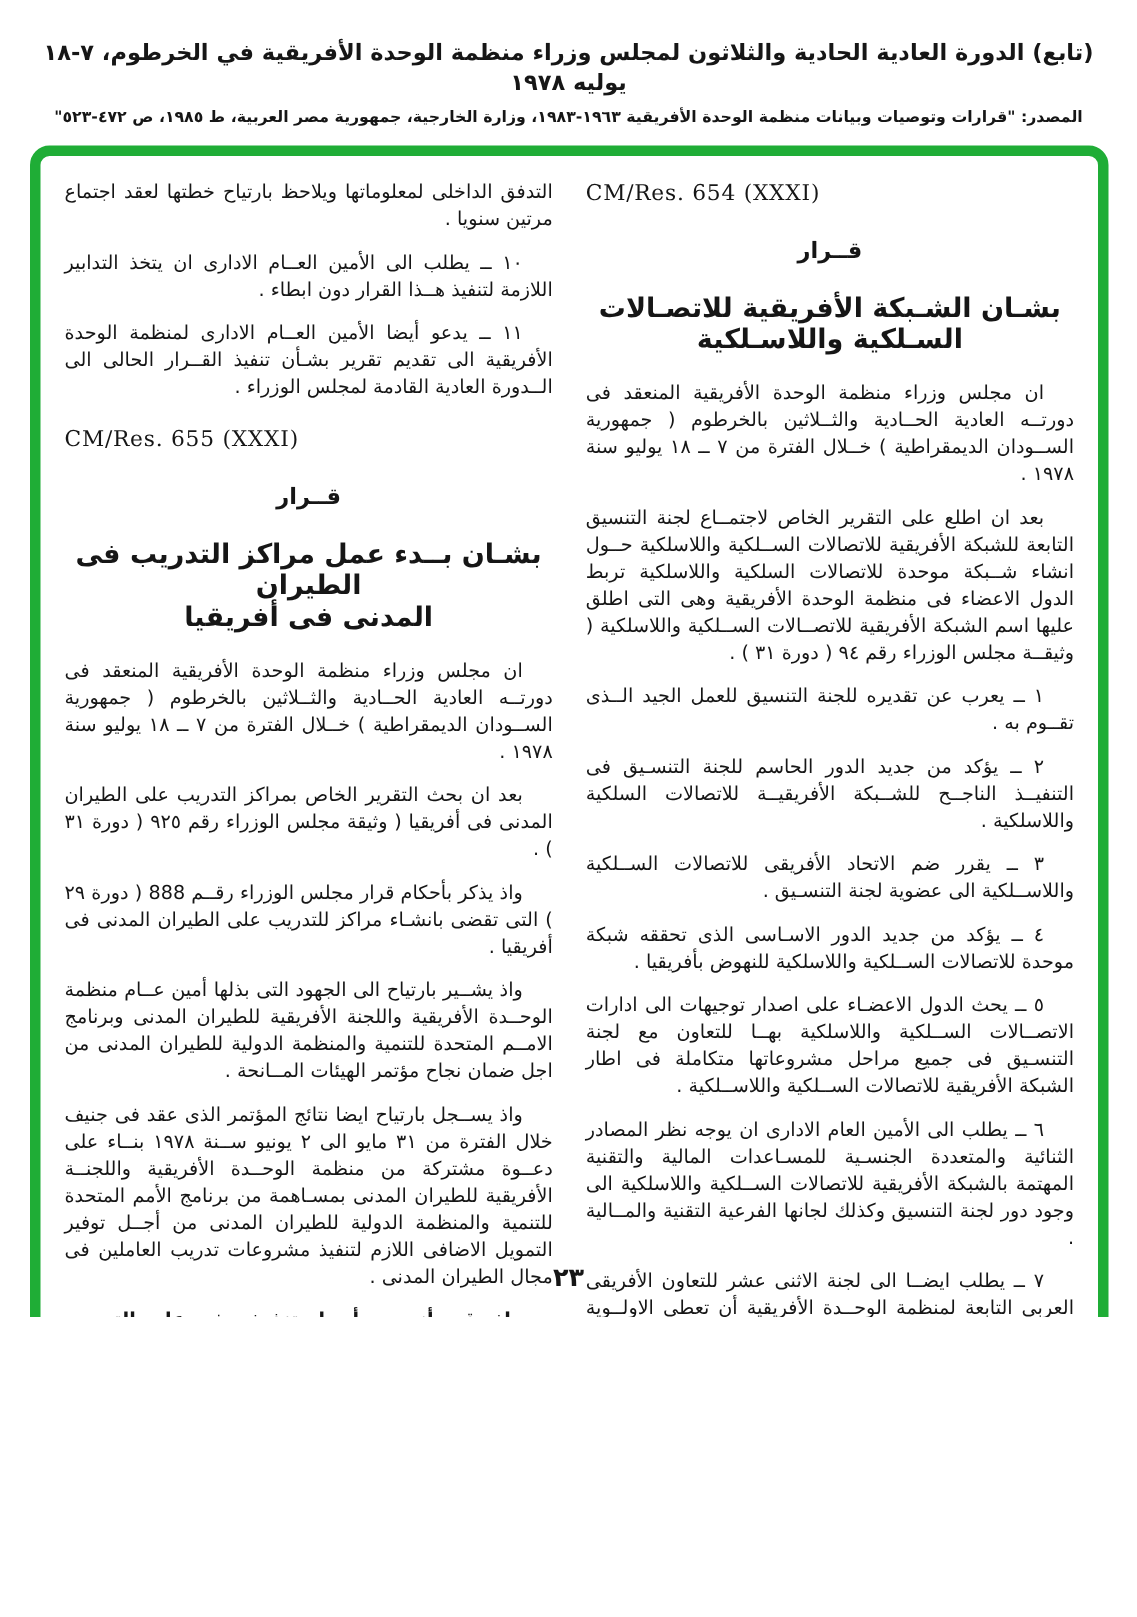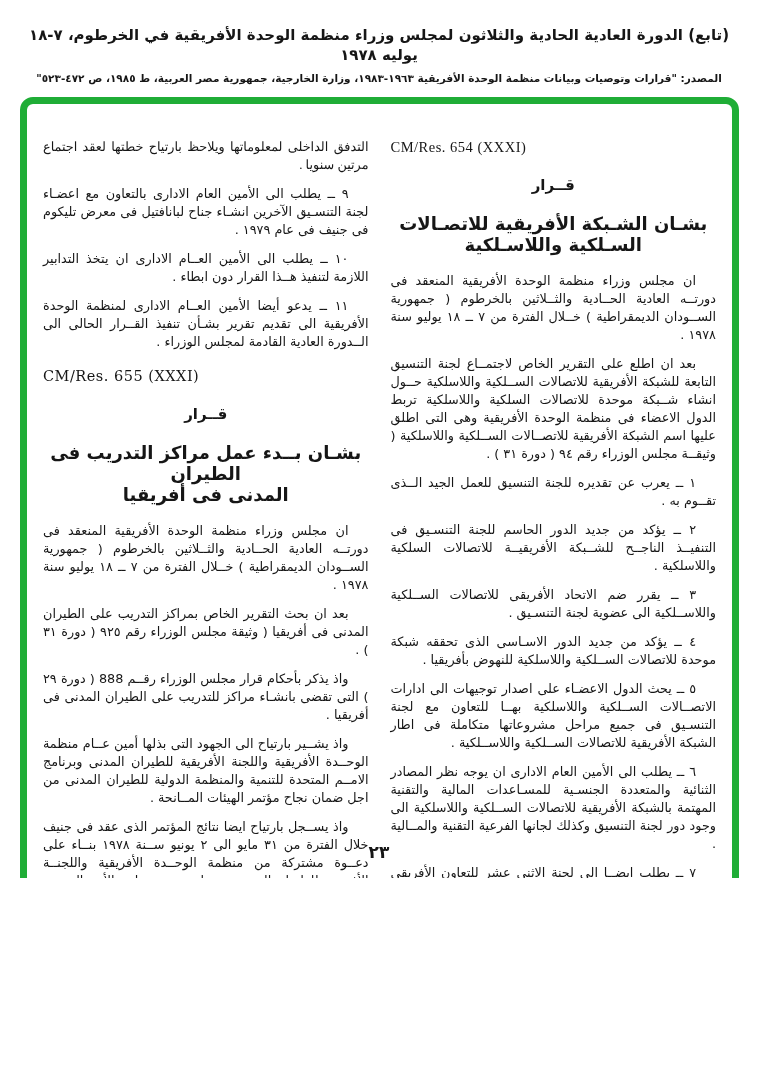--- a/index.html
+++ b/index.html
@@ -36,21 +36,21 @@
   }
 
   
   .blk { margin:0 0 11px 0; }
   .blk-code {
     direction:ltr; text-align:left;
     font-family:"DejaVu Serif", serif;
     font-size:14.5px; letter-spacing:0.5px;
     margin:16px 0 20px 0;
   }
-  .col .blk:first-child { margin-top:20px;font-family:Liberation Serif, serif; }
+  .col .blk:first-child { margin-top:2px; }
   .blk-title   { text-align:center; font-weight:bold; font-size:15px; margin:0 0 19px 0; }
   .blk-subject { text-align:center; font-weight:bold; font-size:18px; line-height:21px;
                  white-space:pre-line; margin:0 0 17px 0; }
   .blk-para, .blk-item, .blk-bold { text-indent:20px; }
   .blk-cont { text-indent:0; }
   .blk-bold { font-weight:bold; }
   .col .blk:last-child { margin-bottom:0; }
 
   
   .ftr { position:absolute; left:0; right:0; bottom:16px; text-align:center; }
@@ -77,21 +77,20 @@
         <div class="blk blk-item">٢ ــ يؤكد من جديد الدور الحاسم للجنة التنسـيق فى التنفيــذ الناجــح للشــبكة الأفريقيــة للاتصالات السلكية واللاسلكية .</div>
         <div class="blk blk-item">٣ ــ يقرر ضم الاتحاد الأفريقى للاتصالات الســلكية واللاســلكية الى عضوية لجنة التنسـيق .</div>
         <div class="blk blk-item">٤ ــ يؤكد من جديد الدور الاسـاسى الذى تحققه شبكة موحدة للاتصالات الســلكية واللاسلكية للنهوض بأفريقيا .</div>
         <div class="blk blk-item">٥ ــ يحث الدول الاعضـاء على اصدار توجيهات الى ادارات الاتصــالات الســلكية واللاسلكية بهــا للتعاون مع لجنة التنسـيق فى جميع مراحل مشروعاتها متكاملة فى اطار الشبكة الأفريقية للاتصالات الســلكية واللاســلكية .</div>
         <div class="blk blk-item">٦ ــ يطلب الى الأمين العام الادارى ان يوجه نظر المصادر الثنائية والمتعددة الجنسـية للمسـاعدات المالية والتقنية المهتمة بالشبكة الأفريقية للاتصالات الســلكية واللاسلكية الى وجود دور لجنة التنسيق وكذلك لجانها الفرعية التقنية والمــالية .</div>
         <div class="blk blk-item">٧ ــ يطلب ايضــا الى لجنة الاثنى عشر للتعاون الأفريقى العربى التابعة لمنظمة الوحــدة الأفريقية أن تعطى الاولــوية لتمــويل مشروع الشــبكة الأفريقية للاتصالات الســلكية واللاسلكية خــلال اجتماعات التعاون الأفريقى العربى .</div>
         <div class="blk blk-item">٨ ــ يدعو لجنة التنسيق الى تنفيذ مقترحاتها لتعزيز</div>
       </section>
     <section class="col">
         <div class="blk blk-cont">التدفق الداخلى لمعلوماتها ويلاحظ بارتياح خطتها لعقد اجتماع مرتين سنويا .</div>
-        <div class="blk blk-item">٩ ــ يطلب الى الأمين العام الادارى بالتعاون مع اعضـاء لجنة التنسـيق الآخرين انشـاء جناح لبانافتيل فى معرض تليكوم فى جنيف فى عام ١٩٧٩ .</div>
         <div class="blk blk-item">١٠ ــ يطلب الى الأمين العــام الادارى ان يتخذ التدابير اللازمة لتنفيذ هــذا القرار دون ابطاء .</div>
         <div class="blk blk-item">١١ ــ يدعو أيضا الأمين العــام الادارى لمنظمة الوحدة الأفريقية الى تقديم تقرير بشـأن تنفيذ القــرار الحالى الى الــدورة العادية القادمة لمجلس الوزراء .</div>
         <div class="blk blk-code">CM/Res. 655 (XXXI)</div>
         <div class="blk blk-title">قــرار</div>
         <div class="blk blk-subject">بشـان بــدء عمل مراكز التدريب فى الطيران
 المدنى فى أفريقيا</div>
         <div class="blk blk-para">ان مجلس وزراء منظمة الوحدة الأفريقية المنعقد فى دورتــه العادية الحــادية والثــلاثين بالخرطوم ( جمهورية الســودان الديمقراطية ) خــلال الفترة من ٧ ــ ١٨ يوليو سنة ١٩٧٨ .</div>
         <div class="blk blk-para">بعد ان بحث التقرير الخاص بمراكز التدريب على الطيران المدنى فى أفريقيا ( وثيقة مجلس الوزراء رقم ٩٢٥ ( دورة ٣١ ) .</div>
         <div class="blk blk-para">واذ يذكر بأحكام قرار مجلس الوزراء رقــم 888 ( دورة ٢٩ ) التى تقضى بانشـاء مراكز للتدريب على الطيران المدنى فى أفريقيا .</div>
         <div class="blk blk-para">واذ يشــير بارتياح الى الجهود التى بذلها أمين عــام منظمة الوحــدة الأفريقية واللجنة الأفريقية للطيران المدنى وبرنامج الامــم المتحدة للتنمية والمنظمة الدولية للطيران المدنى من اجل ضمان نجاح مؤتمر الهيئات المــانحة .</div>

